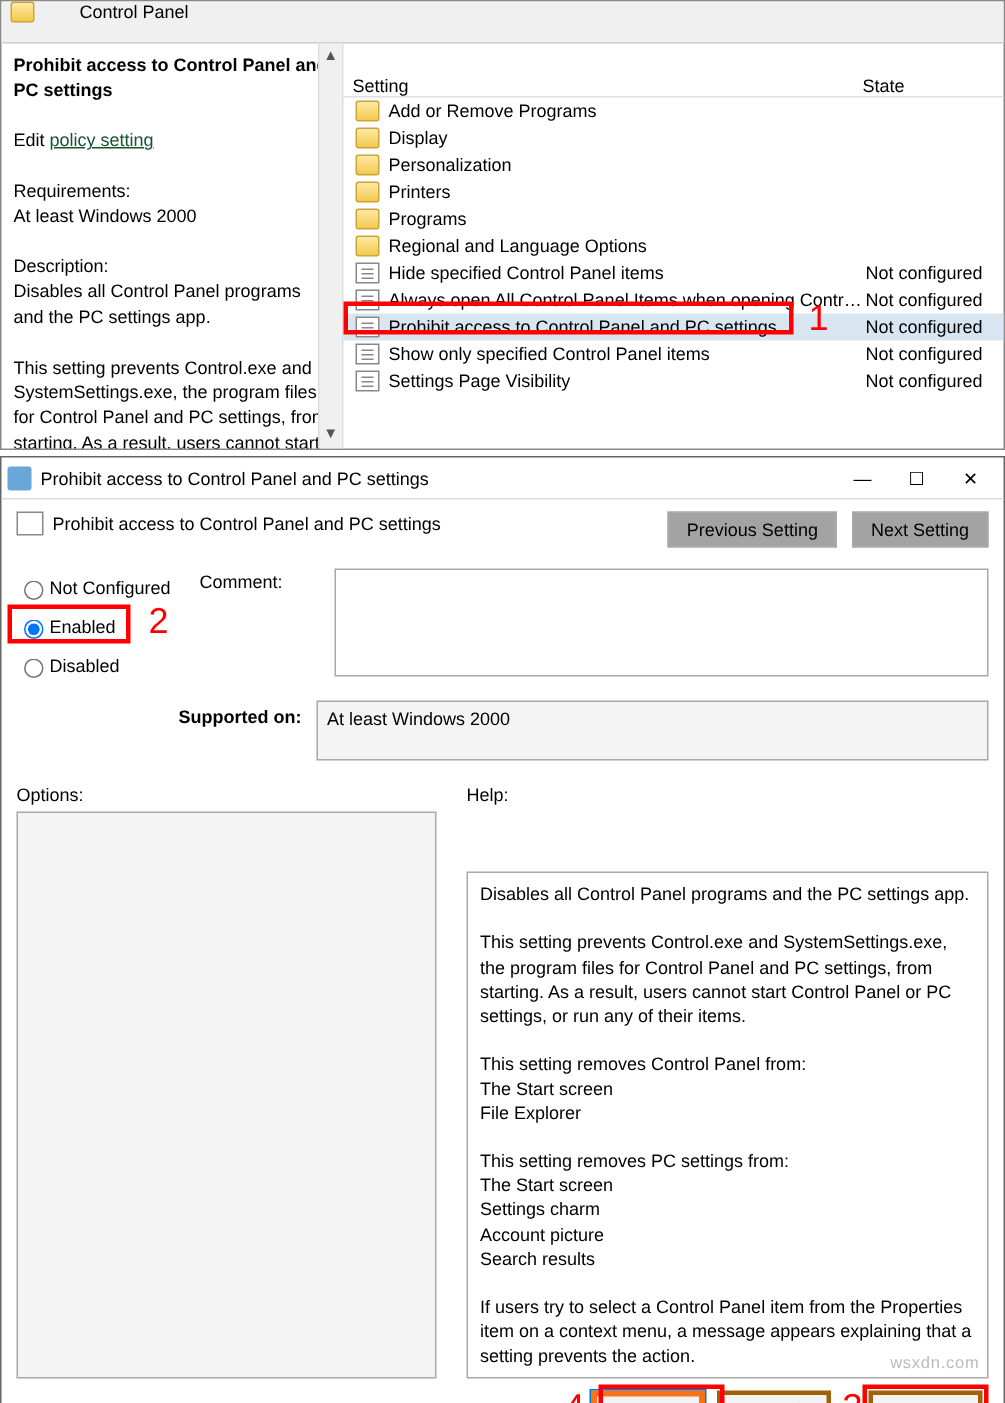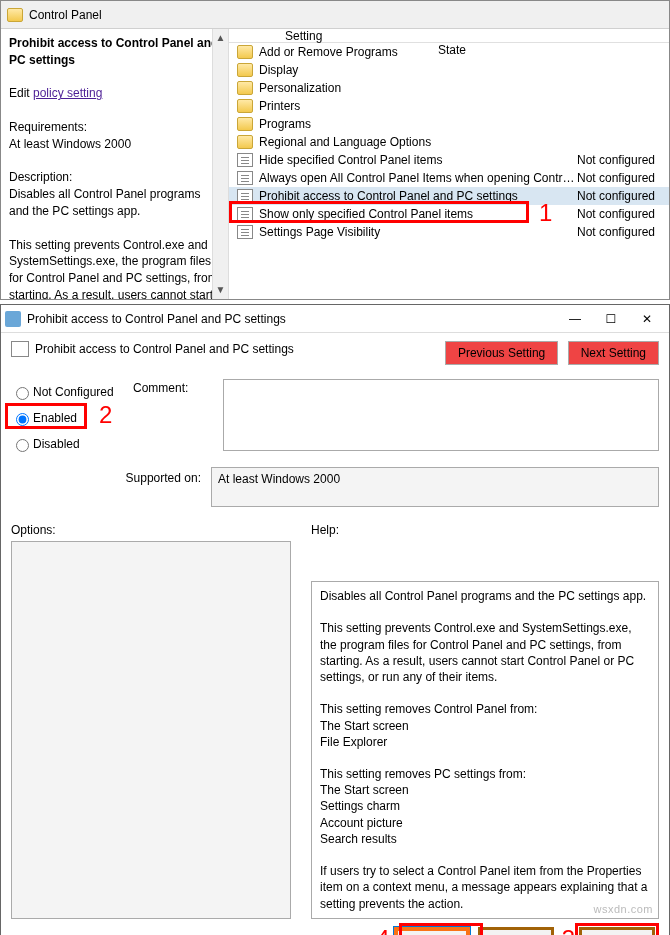--- a/index.html
+++ b/index.html
@@ -1,29 +1,29 @@
 <!DOCTYPE html>
 <html><head>
 <meta charset="utf-8">
 <style>
   * { box-sizing: border-box; font-family: "Segoe UI", Tahoma, sans-serif; font-size: 12px; }
   body { margin: 0; background: #fff; width: 670px; }
   
   
   .gpe-pane { border: 1px solid #888; height: 300px; display: flex; flex-direction: column; }
-  .gpe-header { background: #f0f0f0; height: 28px; display: flex; align-items: center; padding-left: 6px; border-bottom: 1px solid #d0d0d0; }
+  .gpe-header { background: #f0f0f0; height: 28px; display: flex; padding-left: 6px; border-bottom: 1px solid #d0d0d0; gap: 24px; }
   .gpe-folder-icon { width: 16px; height: 14px; background: linear-gradient(#ffe9a6,#f3c94e); border:1px solid #caa637; border-radius:2px; margin-right: 6px; }
   .gpe-body { flex:1; display:flex; overflow:hidden; }
   .gpe-left { width: 228px; border-right: 1px solid #ddd; padding: 6px 8px; line-height: 1.4; position:relative; }
   .gpe-left-title { font-weight: bold; }
-  .gpe-left a { color:#4c1d95; }
+  .gpe-left a { color:#14532d; }
   .gpe-scroll { position:absolute; right:0; top:0; bottom:0; width:16px; background:#f0f0f0; border-left:1px solid #ddd; display:flex; flex-direction:column; align-items:center; }
   .gpe-scroll .arrow { font-size:10px; color:#555; padding:2px 0; }
   .gpe-right { flex:1; position:relative; }
-  .gpe-cols { display:flex; border-bottom:1px solid #e0e0e0; height:14px; align-items:center;flex-direction:column; }
+  .gpe-cols { display:flex; border-bottom:1px solid #e0e0e0; height:36px; align-items:flex-end; }
   .gpe-col-setting { width:340px; padding-left:6px; }
   .gpe-col-state { flex:1; padding-left:6px; }
   .gpe-list { }
   .gpe-row { display:flex; height:18px; align-items:center; }
   .gpe-row .icon { width:16px; height:14px; margin:0 4px 0 8px; flex-shrink:0; }
   .gpe-row .folder { background:linear-gradient(#ffe9a6,#f3c94e); border:1px solid #caa637; border-radius:2px; }
   .gpe-row .setting-icon { background:#fff; border:1px solid #888; display:flex; align-items:center; justify-content:center; }
   .gpe-row .setting-icon::before{ content:""; width:8px; height:1px; background:#888; box-shadow:0 -3px 0 #888, 0 3px 0 #888; }
   .gpe-row .label { width:320px; padding-left:2px; white-space:nowrap; overflow:hidden; text-overflow:ellipsis; }
   .gpe-row .state { flex:1; }
@@ -34,31 +34,31 @@
   
   .dlg { border:1px solid #666; margin-top:4px; }
   .dlg-titlebar { height:28px; display:flex; align-items:center; padding:0 4px; border-bottom:1px solid #ddd; }
   .dlg-titlebar .dlg-icon { width:16px; height:16px; margin-right:6px; background:#6aa7d8; border-radius:2px; }
   .dlg-titlebar .spacer{ flex:1; }
   .dlg-titlebar .winbtn { width:36px; height:24px; display:flex; align-items:center; justify-content:center; }
   .dlg-body { padding:8px 10px 10px; }
   .dlg-subtitle { display:flex; align-items:center; margin-bottom:22px; }
   .dlg-subtitle .dlg-icon2 { width:18px; height:16px; background:#fff; border:1px solid #888; margin-right:6px; }
   .dlg-nav { float:right; }
-  .dlg-nav button { height:24px; padding:2px 12px; margin-left:6px; background:#ef4444; border:1px solid #aaa; }
+  .dlg-nav button { height:24px; padding:2px 12px; margin-left:6px; background:#a3a3a3; border:1px solid #aaa; }
   .dlg-config { display:flex; margin-bottom:10px; }
   .dlg-radios { width:110px; position:relative; }
   .dlg-radios label { display:flex; align-items:center; height:26px; }
   .dlg-radios input { margin-right:4px; }
   .red-box-2 { position:absolute; border:3px solid red; left:-6px; top:24px; width:82px; height:26px; pointer-events:none; }
   .dlg-comment { flex:1; display:flex;margin-left:12px; }
   .dlg-comment-label { width:90px; padding-top:2px; }
   .dlg-comment textarea { flex:1; height:72px; resize:none; border:1px solid #aaa; background:#fff; font-family:inherit; }
   .dlg-supported { display:flex; margin:4px 0 16px; }
-  .dlg-supported-label { width:200px; text-align:right; padding-right:10px; padding-top:4px; }
+  .dlg-supported-label { width:200px; text-align:right; padding-right:10px; padding-top:4px;font-weight:bold; }
   .dlg-supported-box { flex:1; border:1px solid #aaa; background:#f4f4f4; height:40px; padding:4px 6px; overflow:auto; }
   .dlg-panes { display:flex; gap:20px;justify-content:space-between; }
   .dlg-options { width:280px; display:flex; flex-direction:column; }
   .dlg-help { flex:1; display:flex; flex-direction:column;gap:40px; }
   .dlg-pane-label { margin-bottom:4px; }
   .dlg-pane-box { border:1px solid #aaa; background:#f4f4f4; flex:1; height:320px; padding:6px 8px; line-height:1.35; overflow:auto; }
   .dlg-help .dlg-pane-box { background:#fff; }
   .dlg-footer { display:flex; justify-content:flex-end; align-items:flex-end; padding:6px 4px 6px; gap:8px; position:relative; }
   .dlg-footer button { width:76px; height:26px; background:#f3f3f3; border:3px solid #a16207; }
   .dlg-footer button.primary{ border:4px solid #f97316; outline:1px solid #0078d7; }

